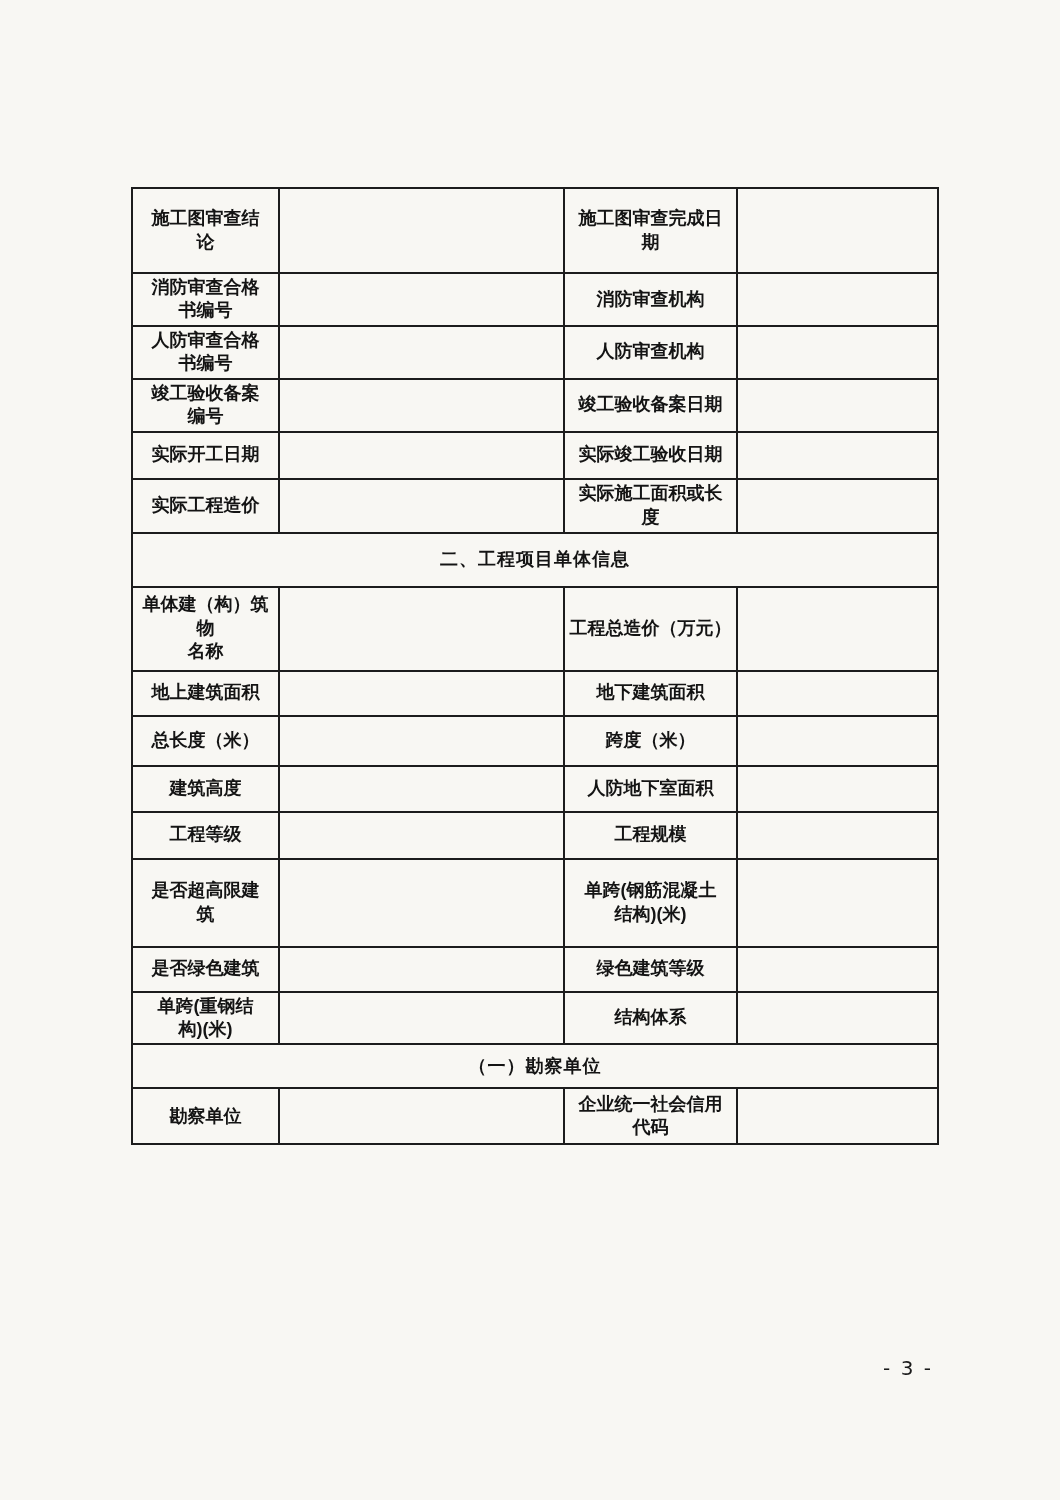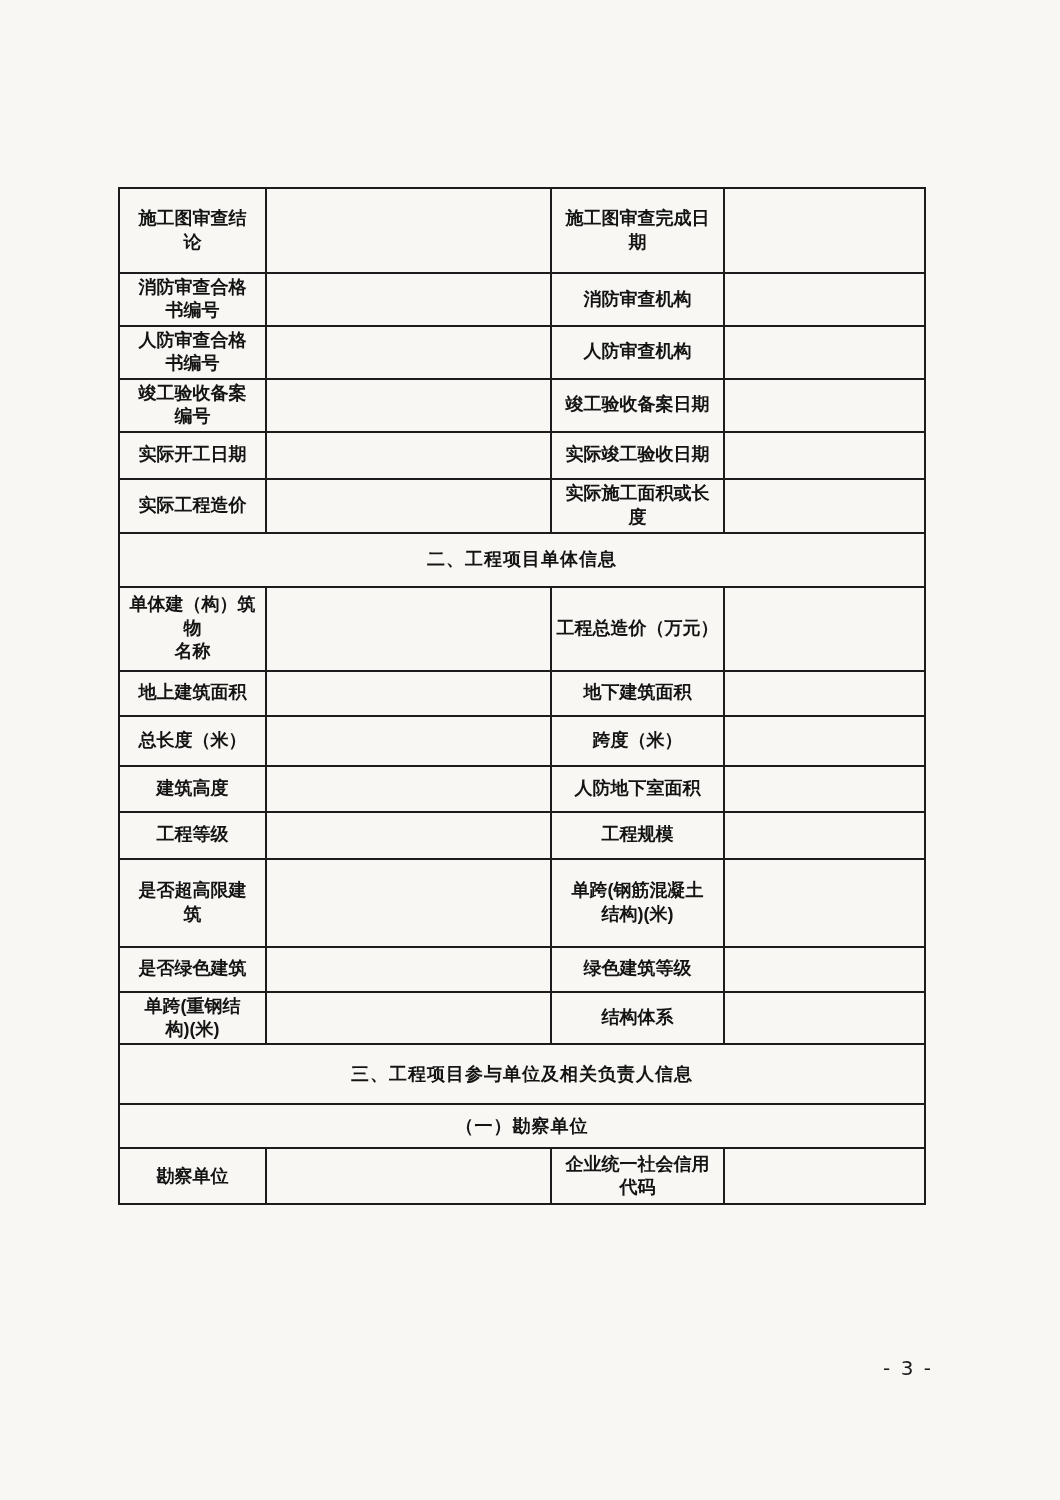--- a/index.html
+++ b/index.html
@@ -16,21 +16,21 @@
     overflow: hidden;
   }
   .page {
     position: absolute;
     left: 0; top: 0;
     width: 1060px; height: 1500px;
     background: #f8f7f3;
   }
   table.form {
     position: absolute;
-    left: 118px;
+    left: 131px;
     top: 187px;
     width: 806px;
     border-collapse: collapse;
     table-layout: fixed;
   }
   table.form td {
     border: 2px solid #1c1c1c;
     text-align: center;
     vertical-align: middle;
     padding: 2px 3px;
@@ -183,23 +183,20 @@
     </tr>
 
     <tr style="height:52px">
       <td>单跨(重钢结
 构)(米)</td>
       <td></td>
       <td>结构体系</td>
       <td></td>
     </tr>
 
-    <tr style="height:60px">
-      <td colspan="4" class="section-cell">三、工程项目参与单位及相关负责人信息</td>
-    </tr>
 
     <tr style="height:44px">
       <td colspan="4" class="subsection-cell">（一）勘察单位</td>
     </tr>
 
     <tr style="height:56px">
       <td>勘察单位</td>
       <td></td>
       <td>企业统一社会信用
 代码</td>

